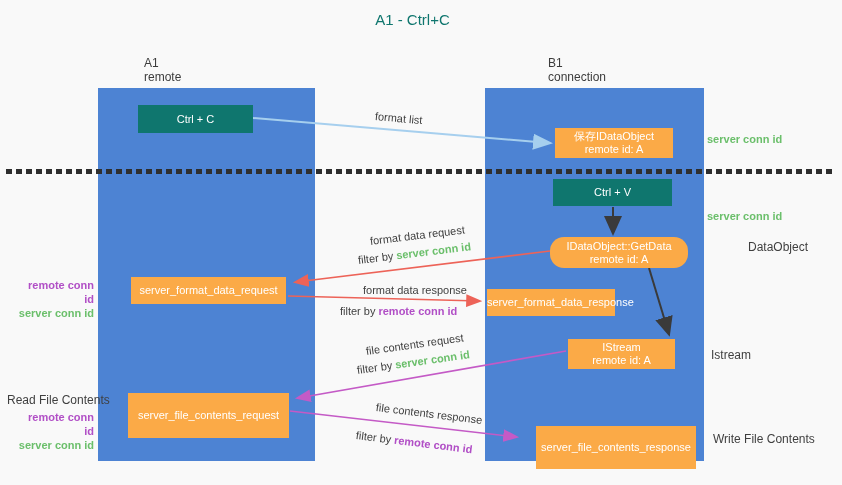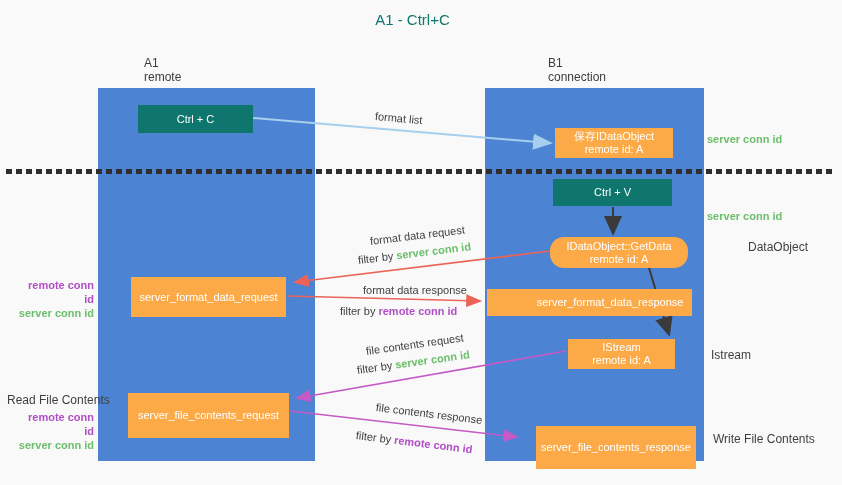--- a/index.html
+++ b/index.html
@@ -15,22 +15,22 @@
   .dotted{top:169px;left:6px;width:830px;height:5px;
     background:repeating-linear-gradient(90deg,#2e2e2e 0 6px,transparent 6px 10px);}
   .box{color:#fff;text-align:center;font-size:11px;display:flex;flex-direction:column;
     justify-content:center;line-height:13px;z-index:5;}
   .box.green{background:#0f766e;}
   .box.orange{background:#fbaa47;}
   .b-ctrlc{left:138px;top:105px;width:115px;height:28px;}
   .b-save{left:555px;top:128px;width:118px;height:30px;}
   .b-ctrlv{left:553px;top:179px;width:119px;height:27px;align-items:center;}
   .b-getdata{left:550px;top:237px;width:138px;height:31px;border-radius:14px;}
-  .b-freq{left:131px;top:277px;width:155px;height:40px;}
-  .b-fres{left:487px;top:289px;width:164px;height:27px;padding-left:41px;}
+  .b-freq{left:131px;top:277px;width:155px;height:27px;}
+  .b-fres{left:487px;top:289px;width:128px;height:27px;}
   .b-istream{left:568px;top:339px;width:107px;height:30px;}
   .b-fcreq{left:128px;top:393px;width:161px;height:45px;}
   .b-fcres{left:536px;top:426px;width:160px;height:43px;}
   .flowlbl{font-size:11px;color:#3f3f3f;white-space:nowrap;transform-origin:left center;z-index:6;}
   .green-t{color:#6bbf6b;font-weight:bold;}
   .purple-t{color:#b14fc6;font-weight:bold;}
   .side{font-size:11px;white-space:nowrap;}
   .side.dark{font-size:12px;color:#3f3f3f;}
   .left-ids{left:16px;width:78px;text-align:right;font-size:11px;line-height:14px;}
   svg.arrows{position:absolute;left:0;top:0;z-index:4;pointer-events:none;}

